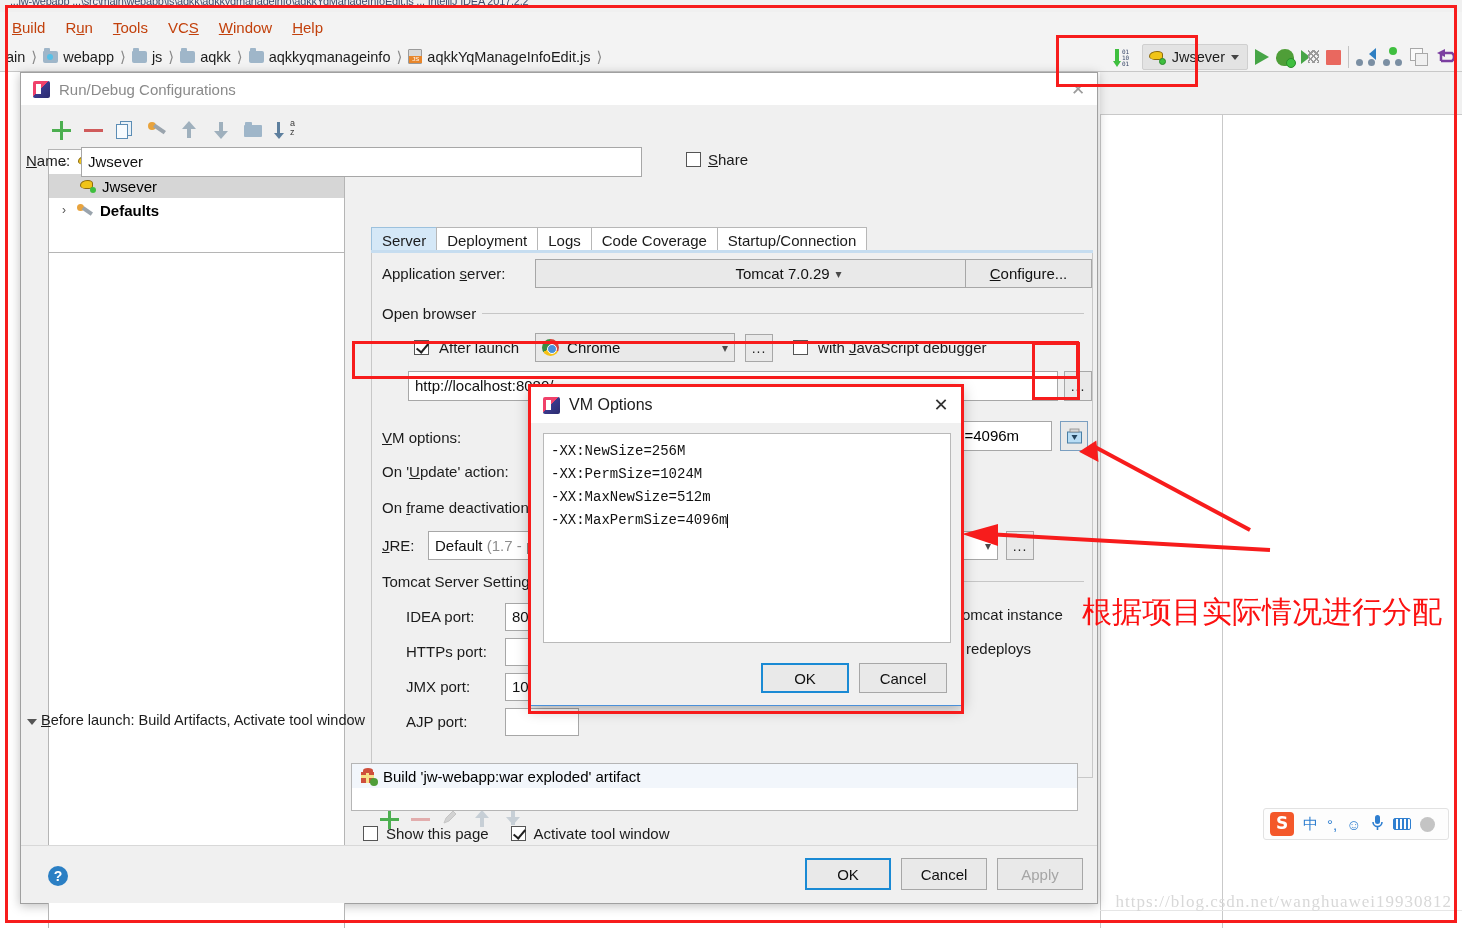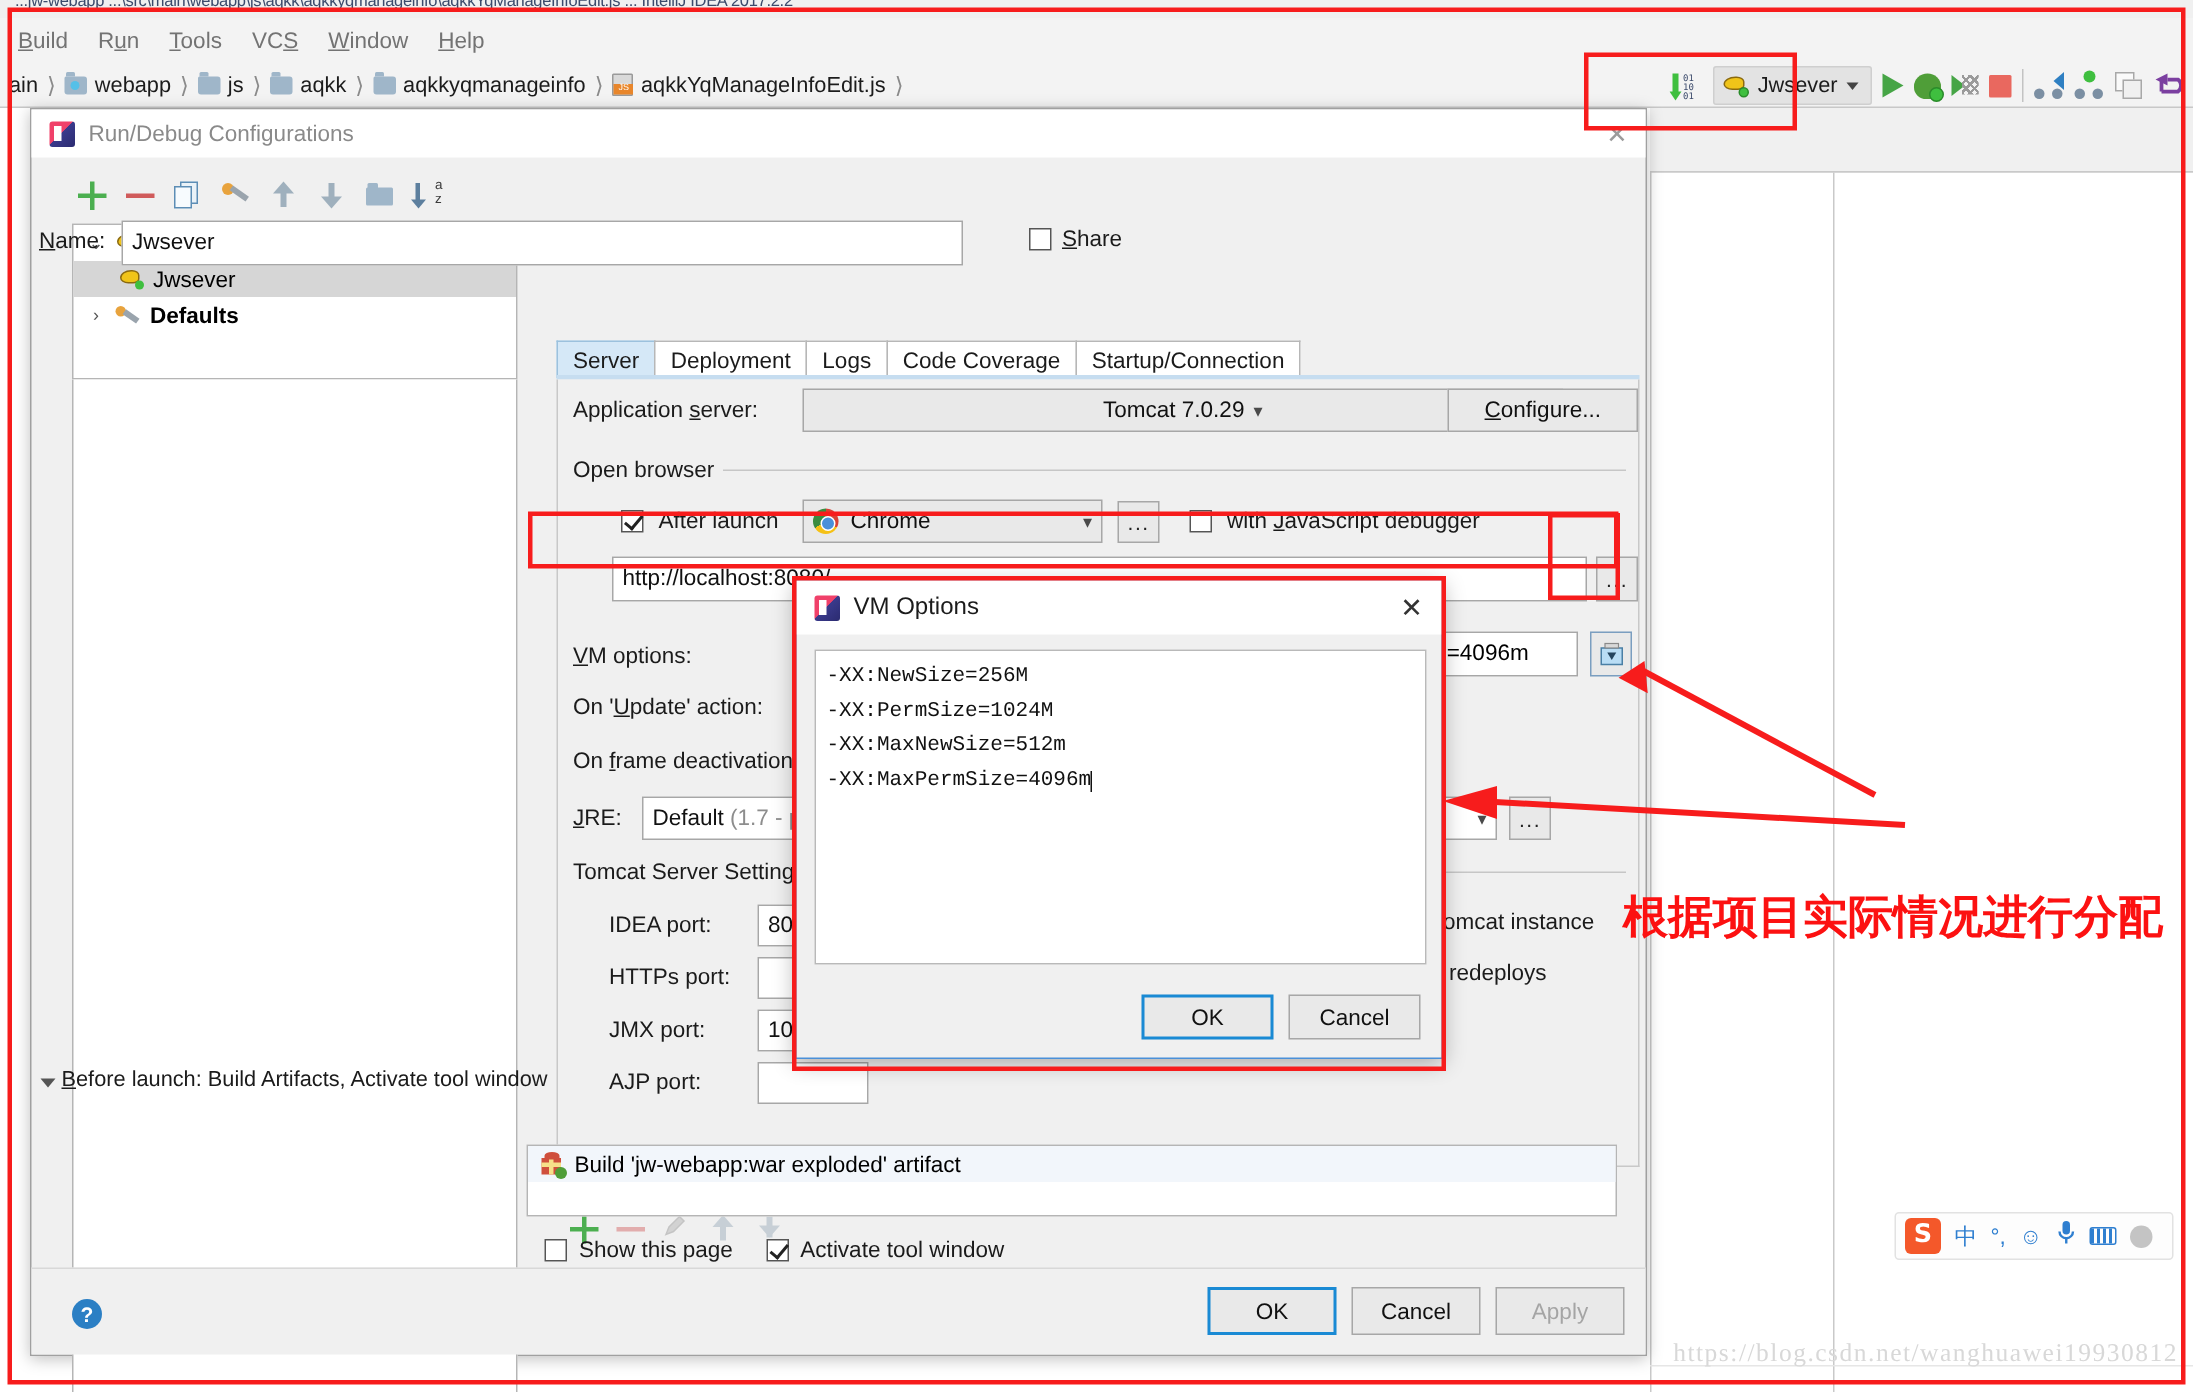--- a/index.html
+++ b/index.html
@@ -21,21 +21,21 @@
   .ide-titlebar-text {
     position:absolute; left:10px; top:-5px;
     font-size:11px; color:#3b4a6b; white-space:nowrap;
     letter-spacing:-0.2px;
   }
   .ide-menubar {
     position:absolute; left:0; top:12px; width:1462px; height:30px;
     background:#f3f3f3;
     display:flex; align-items:center; padding-left:12px; gap:20px;
   }
-  .menu-item { font-size:15px; color:#737373; cursor:default; }
+  .menu-item { font-size:15px; color:#c2410c; cursor:default; }
   .menu-item u { text-decoration: underline; }
 
   .ide-breadcrumb {
     position:absolute; left:0; top:42px; width:1462px; height:30px;
     background:#f3f3f3;
     display:flex; align-items:center; padding-left:4px;
     font-size:14.5px; color:#1c1c1c;
     border-bottom:1px solid #c8c8c8;
   }
   .crumb { display:flex; align-items:center; gap:5px; padding:0 2px; }
@@ -660,21 +660,21 @@
     <g>
       <line x1="1250" y1="530" x2="1095" y2="447" stroke="#f71c1c" stroke-width="4"></line>
       <polygon points="1082,440 1104,440 1094,458" fill="#f71c1c" transform="rotate(-152 1093 449)"></polygon>
     </g>
     <g>
       <line x1="1270" y1="550" x2="985" y2="534" stroke="#f71c1c" stroke-width="4"></line>
       <polygon points="962,534 998,524 998,546" fill="#f71c1c"></polygon>
     </g>
   </svg>
 
-  <div class="ann-text" style="left:1082px;top:592px;font-weight:bold;">根据项目实际情况进行分配</div>
+  <div class="ann-text" style="left:1082px;top:592px;">根据项目实际情况进行分配</div>
 
   <div class="ime">
     <span class="sogou-s">S</span>
     <span class="ime-i">中</span>
     <span class="ime-i">°,</span>
     <span class="ime-i">☺</span>
     <span>
       <svg width="13" height="17" viewBox="0 0 13 17">
           <rect x="4" y="1" width="5" height="9" rx="2.5" fill="#2f7fd0"></rect>
           <path d="M2 8 A4.5 4.5 0 0 0 11 8" stroke="#2f7fd0" stroke-width="1.6" fill="none"></path>

